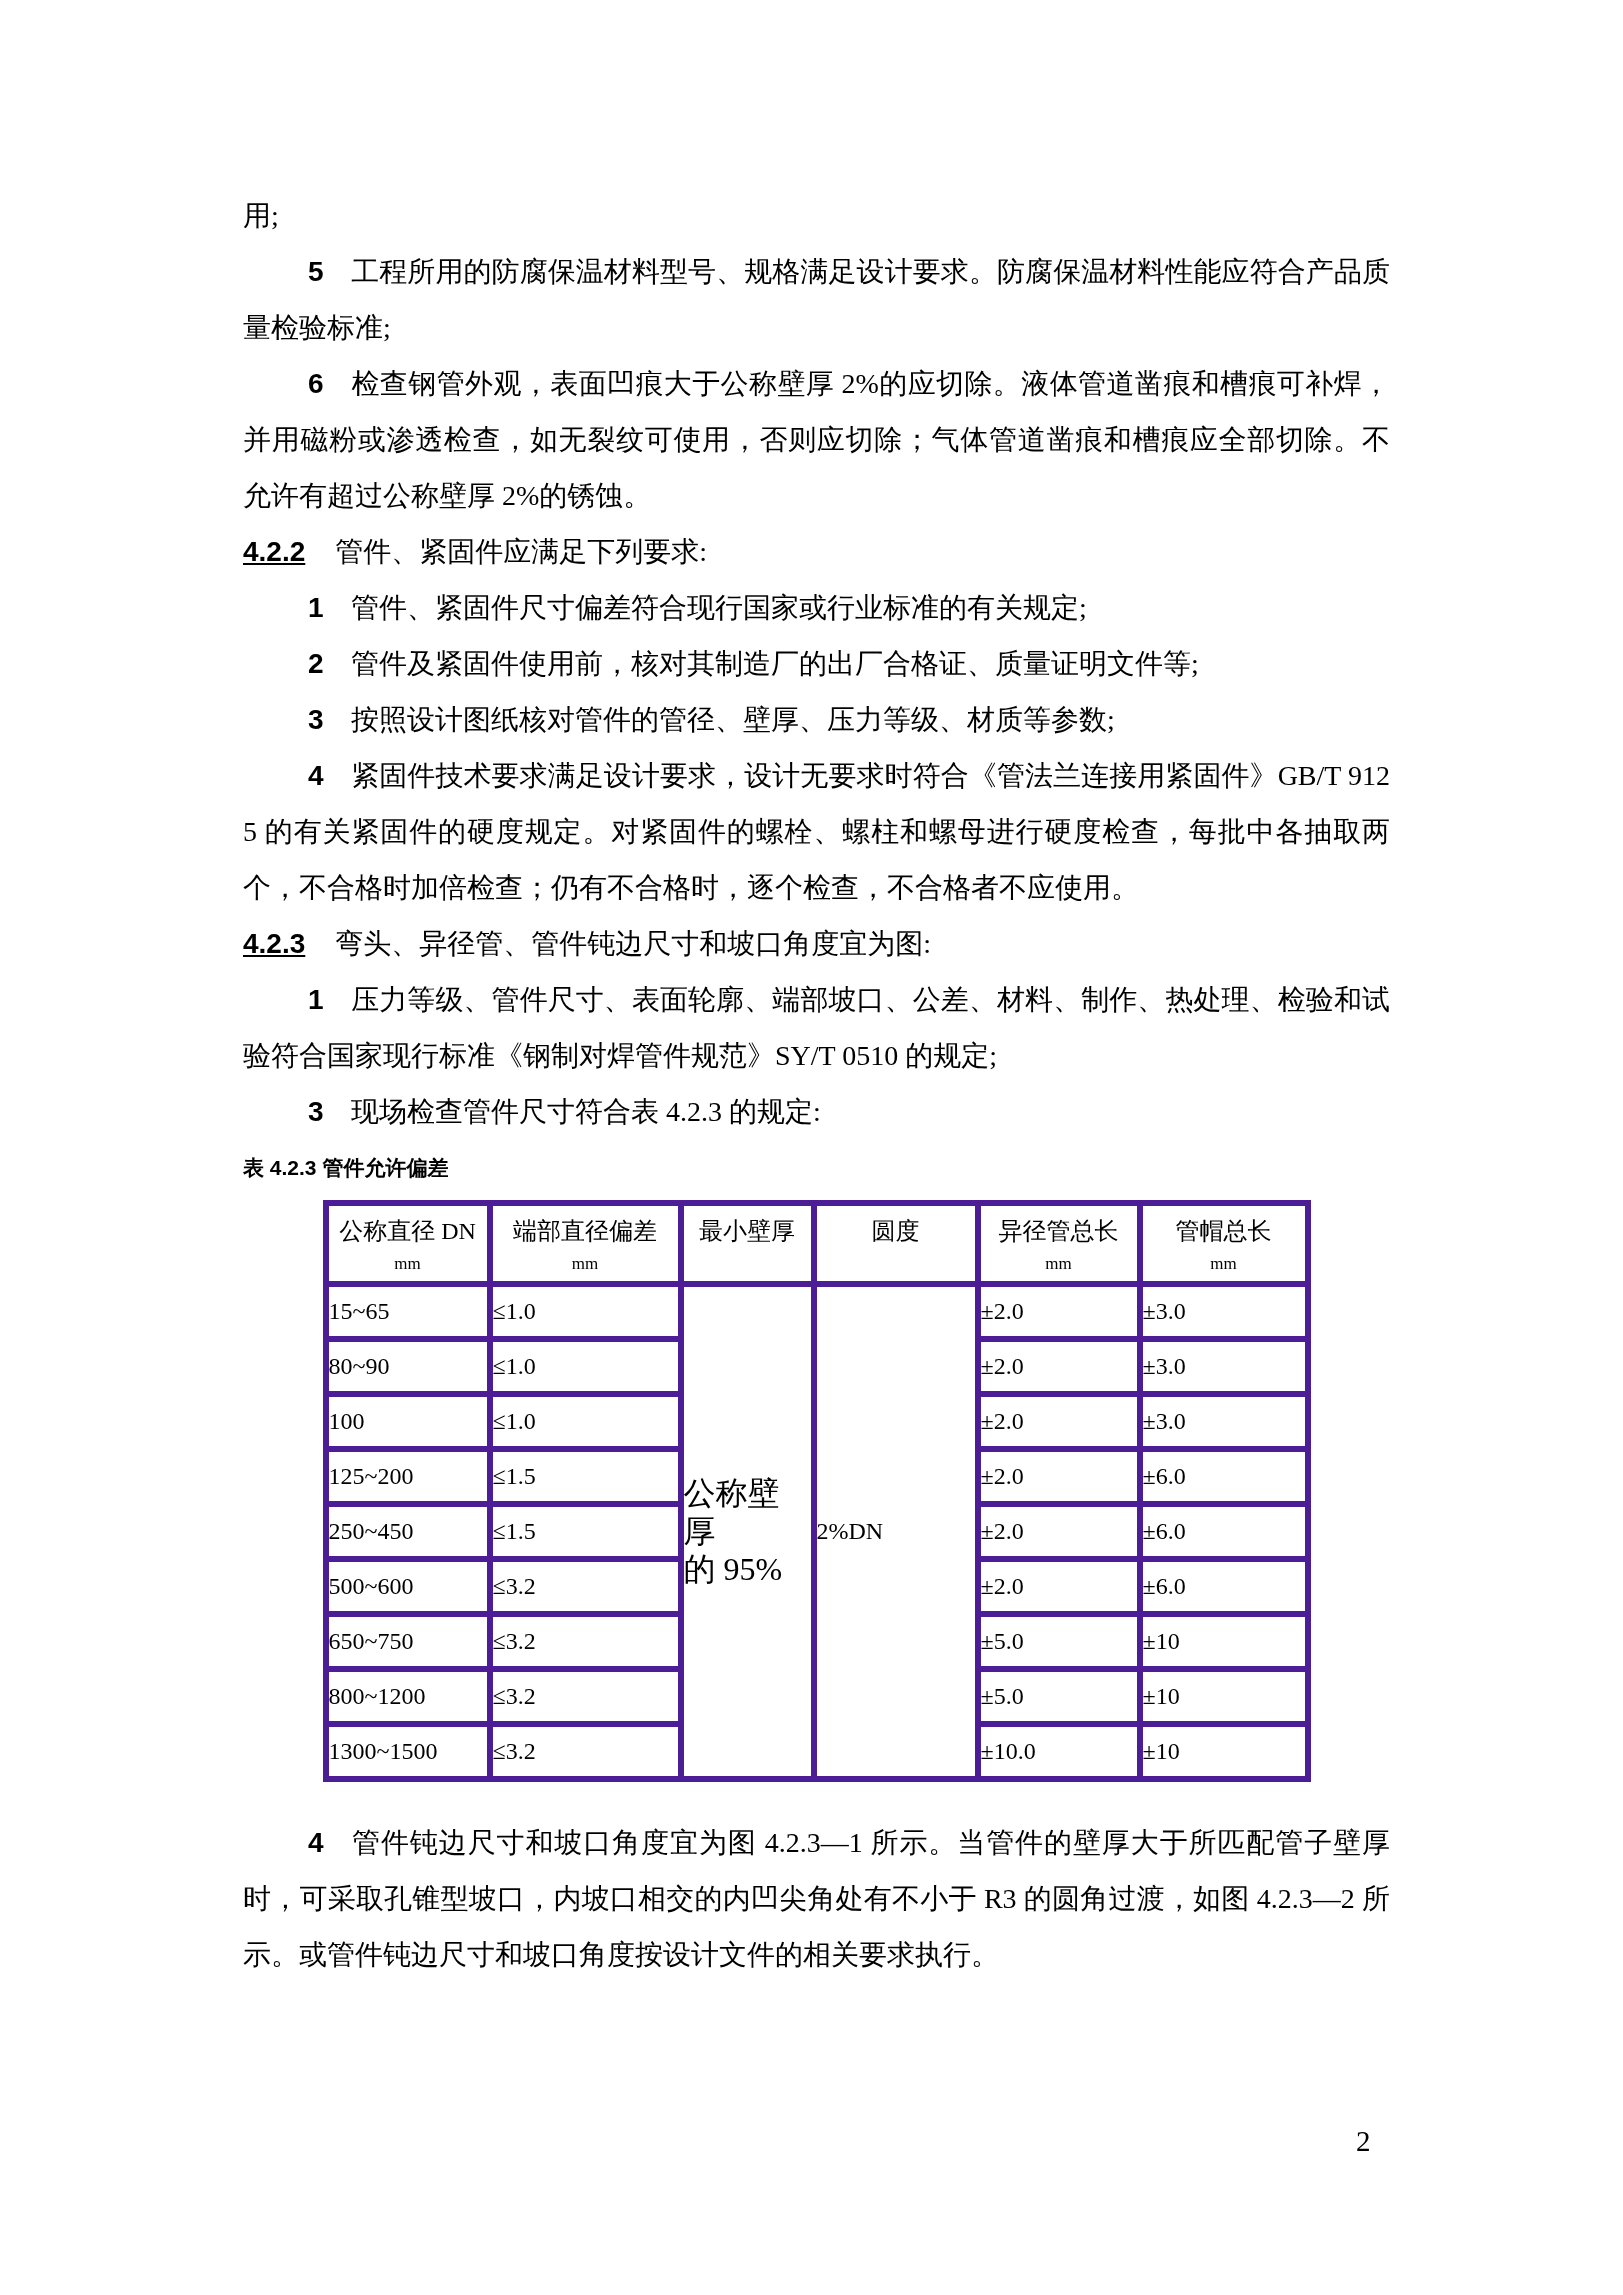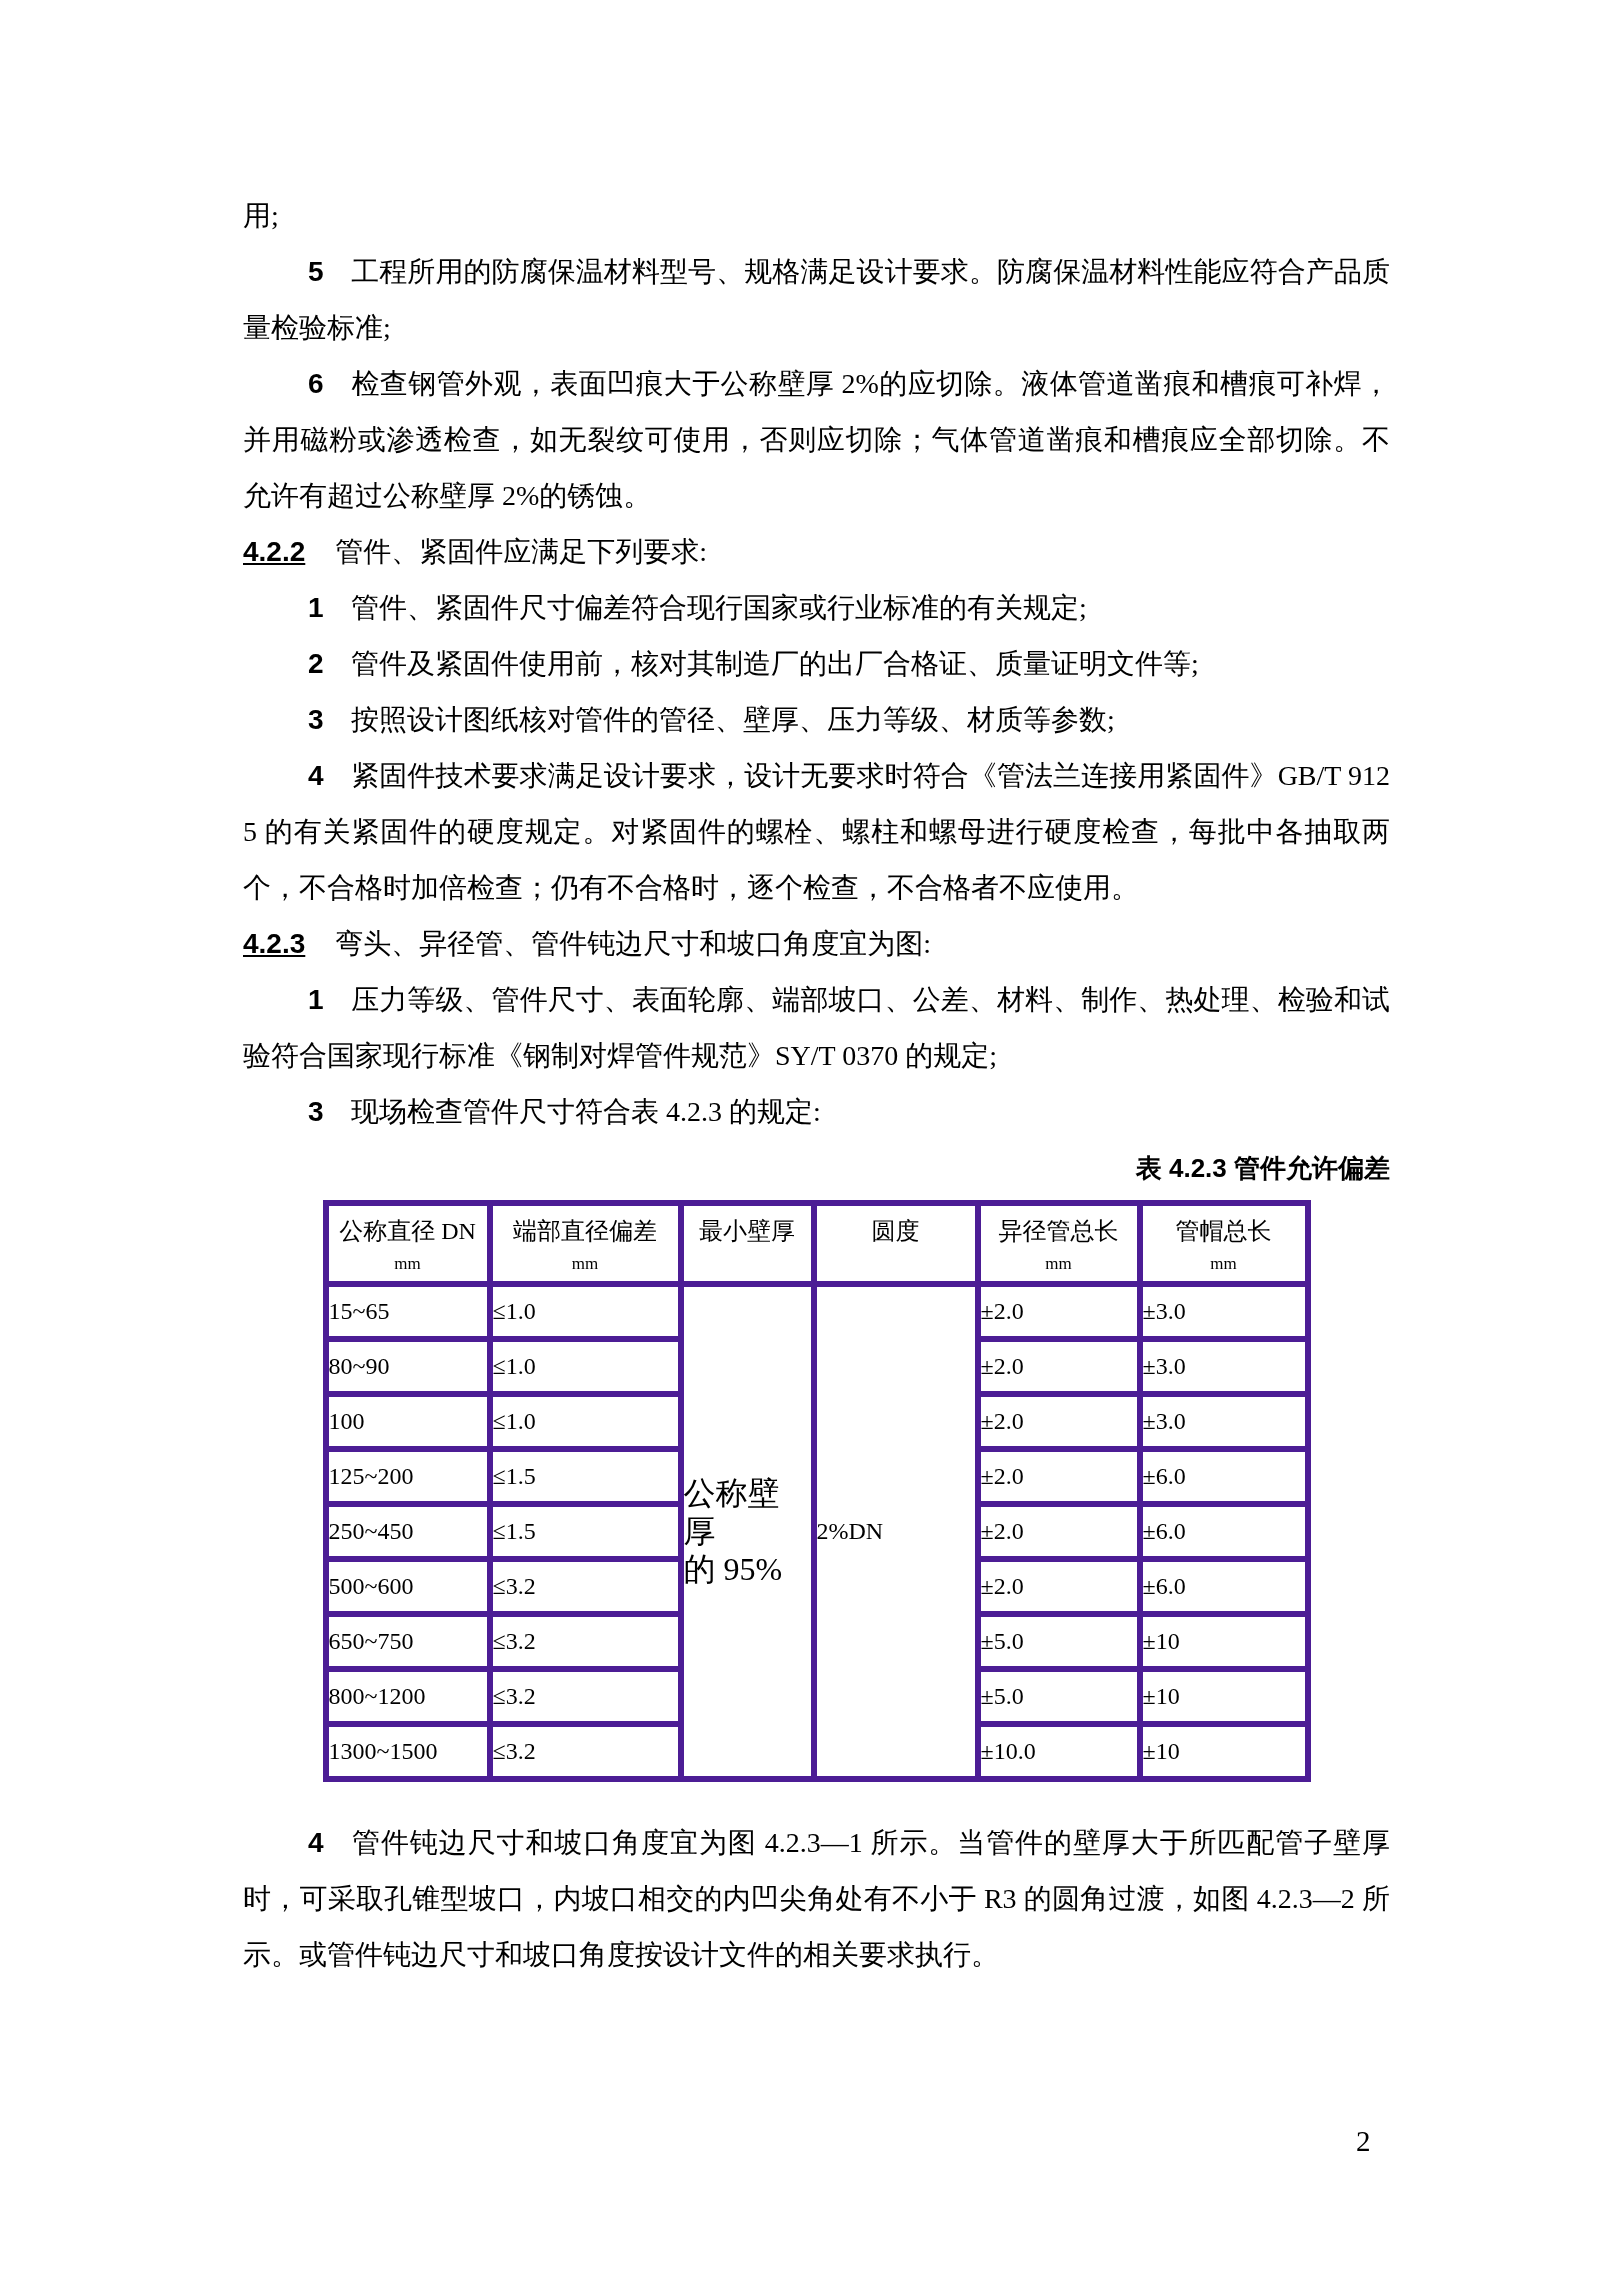--- a/index.html
+++ b/index.html
@@ -29,25 +29,25 @@
     margin-right:27.5px;
   }
   .hnum {
     font-family:"Liberation Sans", sans-serif;
     font-weight:700;
     margin-right:30px;
     text-decoration:underline;
   }
   p.tbl-title {
     margin:0;
-    font-size:26px;
+    font-size:21px;
     line-height:56px;
     font-weight:700;
     font-family:"Liberation Sans", sans-serif;
-    text-align:right;
+    text-align:left;
     text-indent:0;
   }
   table.spec {
     border-collapse:collapse;
     table-layout:fixed;
     width:982px;
     margin:3.9px auto 0 auto;
     border:3.3px solid #000;
   }
   table.spec th, table.spec td {
@@ -106,21 +106,21 @@
     </p>
     <p class="para indent">
       <b class="num">4</b><span>紧固件技术要求满足设计要求，设计无要求时符合《管法兰连接用紧固件》GB/T 9125 的有关紧固件的硬度规定。对紧固件的螺栓、螺柱和螺母进行硬度检查，每批中各抽取两个，不合格时加倍检查；仍有不合格时，逐个检查，不合格者不应使用。</span>
     </p>
 
     <p class="para">
       <b class="hnum">4.2.3</b><span>弯头、异径管、管件钝边尺寸和坡口角度宜为图:</span>
     </p>
 
     <p class="para indent">
-      <b class="num">1</b><span>压力等级、管件尺寸、表面轮廓、端部坡口、公差、材料、制作、热处理、检验和试验符合国家现行标准《钢制对焊管件规范》SY/T 0370 的规定;</span>
+      <b class="num">1</b><span>压力等级、管件尺寸、表面轮廓、端部坡口、公差、材料、制作、热处理、检验和试验符合国家现行标准《钢制对焊管件规范》SY/T 0510 的规定;</span>
     </p>
     <p class="para indent">
       <b class="num">3</b><span>现场检查管件尺寸符合表 4.2.3 的规定:</span>
     </p>
 
     <p class="tbl-title">表 4.2.3  管件允许偏差</p>
 
     <table class="spec">
       <colgroup>
         <col style="width:164px">

